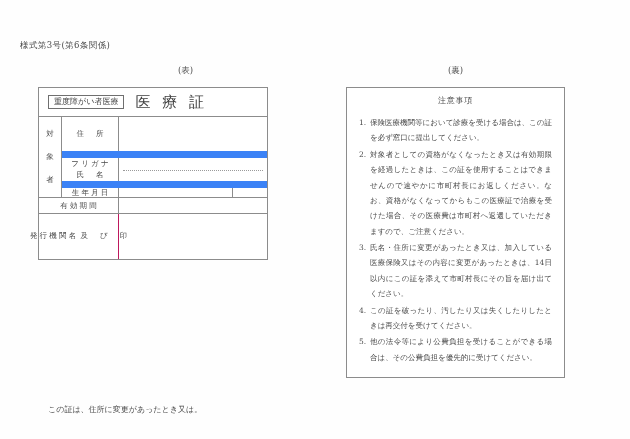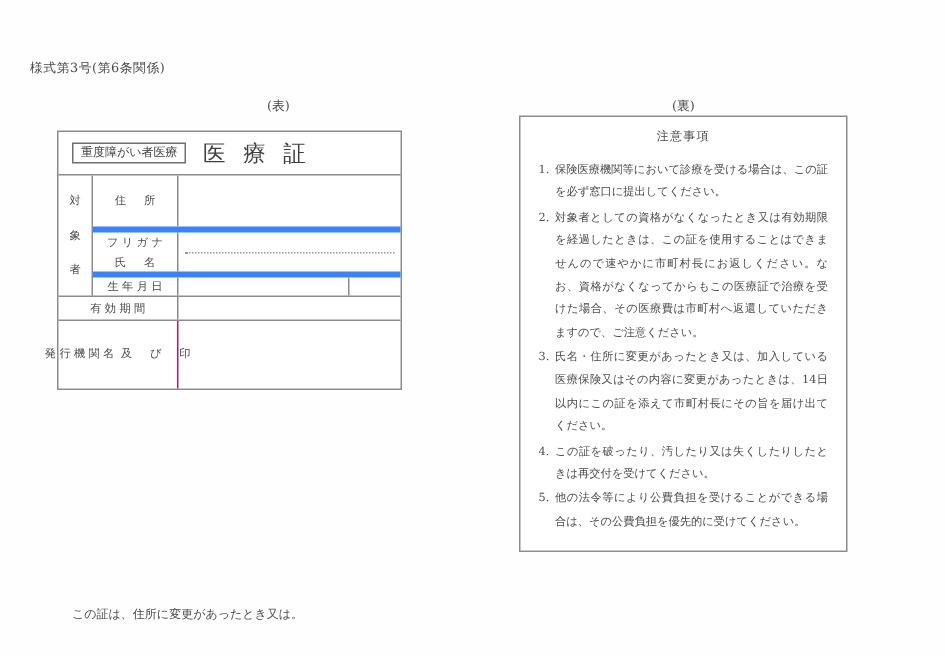--- a/index.html
+++ b/index.html
@@ -143,21 +143,21 @@
     flex-direction: column;
     align-items: center;
     justify-content: space-around;
     font-size: 7.5px;
     color: #4a4a4a;
     padding: 5px 0;
   }
   #subject-rows { flex: 1; }
   .srow {
     display: flex;
-    border-top: 4px solid #3b82f6;
+    border-top: 7px solid #3b82f6;
     box-sizing: border-box;
   }
   .srow:first-child { border-top: none; }
   .srow > .lbl {
     width: 57px;
     border-right: 1px solid #8c8c8c;
   }
 
   #row-address { height: 34px; }
   #row-name { height: 30px; }
@@ -231,21 +231,21 @@
     top: 404px;
     font-size: 8px;
     color: #4a4a4a;
     white-space: nowrap;
   }
 
   
   #notice-card {
     position: absolute;
     left: 346px;
-    top: 77px;
+    top: 87px;
     width: 219px;
     height: 291px;
     border: 1px solid #8c8c8c;
     box-sizing: border-box;
     background: #ffffff;
     padding: 7px 12px 0 12px;
   }
   #notice-title {
     text-align: center;
     font-size: 8px;

